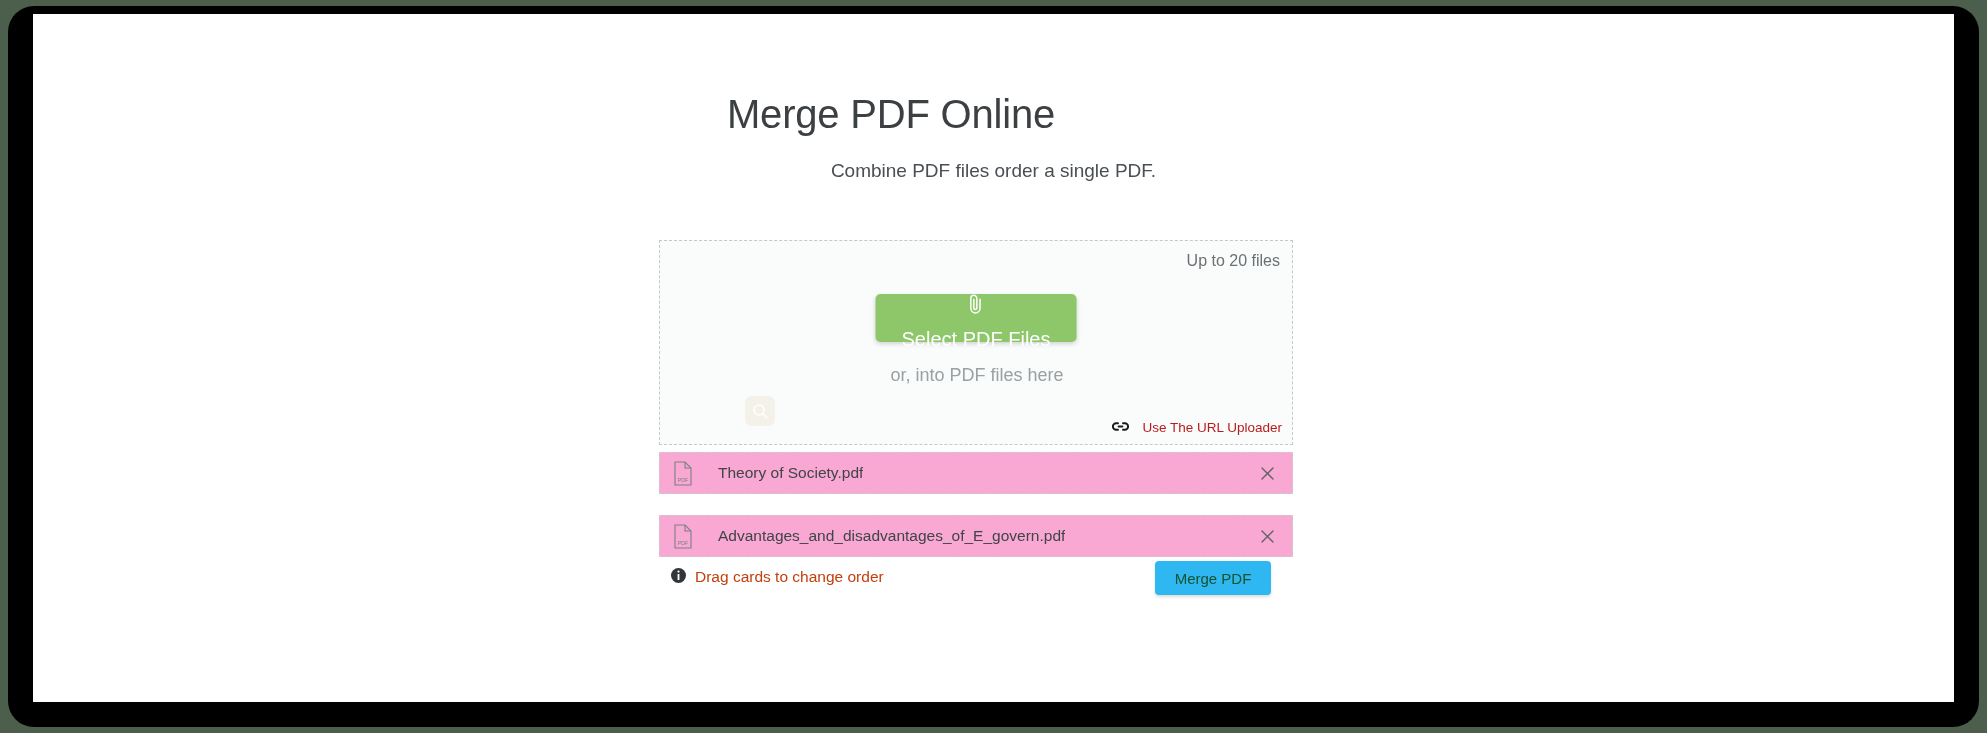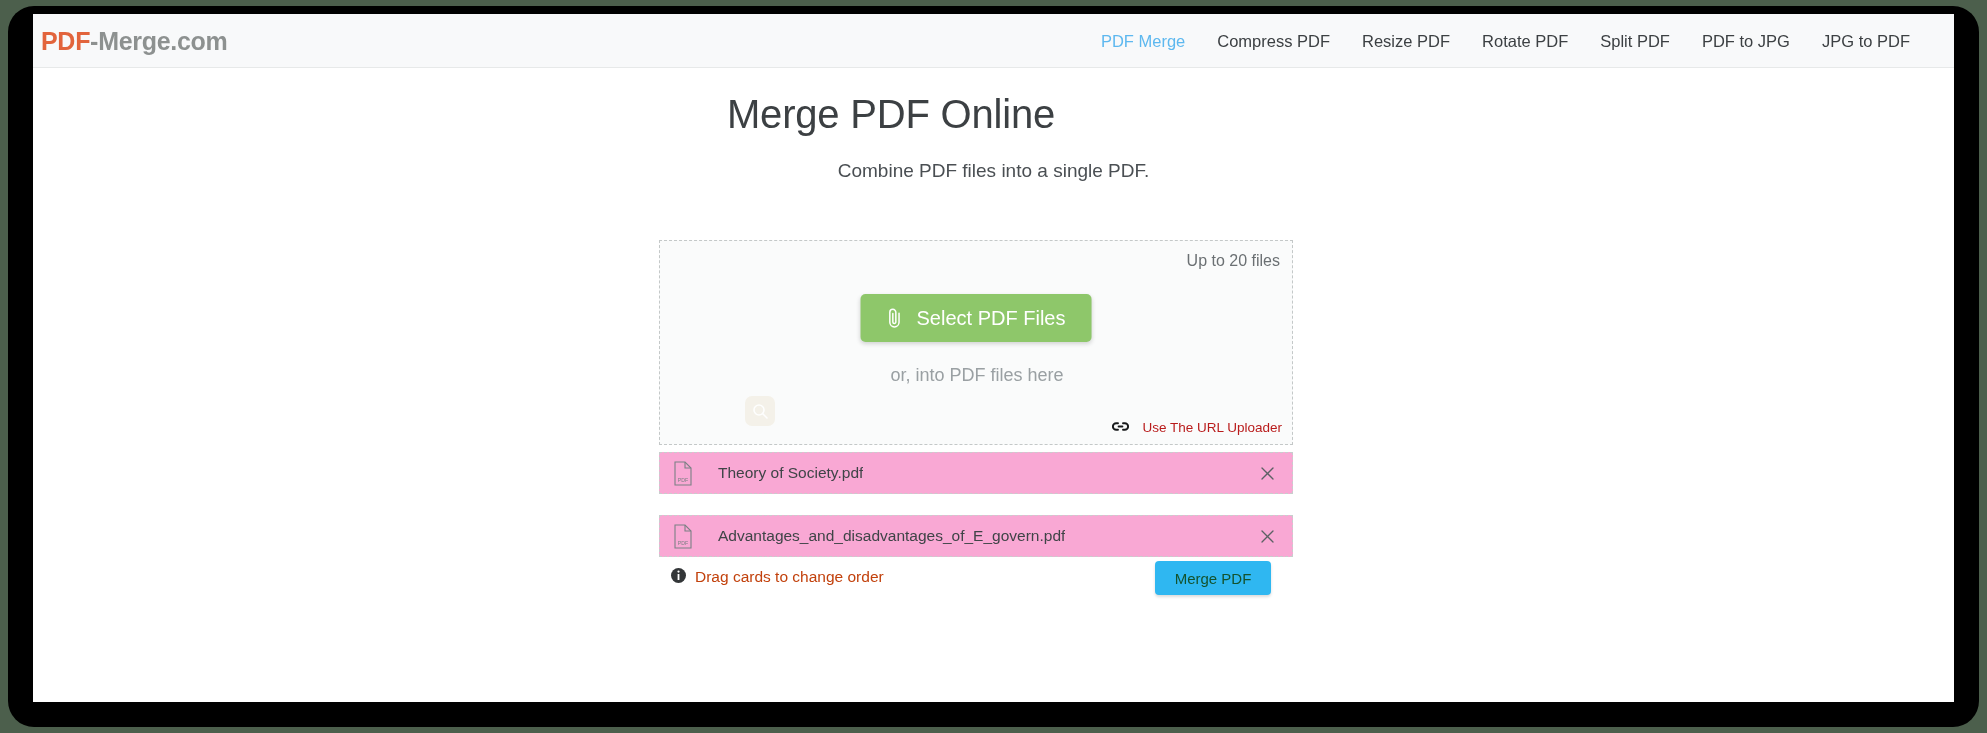--- a/index.html
+++ b/index.html
@@ -155,20 +155,21 @@
     height: 48px;
     padding: 0 26px;
     font-size: 20px;
     font-family: "Liberation Sans", sans-serif;
     display: flex;
     align-items: center;
     gap: 13px;
     cursor: pointer;
     box-shadow: 0 2px 4px rgba(0,0,0,0.16);
     white-space: nowrap;
+    flex-direction: column;
   }
   #select-files-button .clip-icon {
     display: inline-flex;
     width: 17px;
     height: 22px;
     align-items: center;
     justify-content: center;
   }
 
   #drop-hint {
@@ -286,40 +287,25 @@
 </style>
 </head>
 <body>
 
 <div id="screen">
   <div id="frame-backdrop"></div>
   <div id="window-chrome"></div>
 
   <div id="page">
 
-    <div id="header">
-      <div id="logo">
-        <span class="logo-pdf">PDF</span><span class="logo-rest">-Merge.com</span>
-      </div>
-
-      <nav id="nav">
-        <div class="nav-item active">PDF Merge</div>
-        <div class="nav-item">Compress PDF</div>
-        <div class="nav-item">Resize PDF</div>
-        <div class="nav-item">Rotate PDF</div>
-        <div class="nav-item">Split PDF</div>
-        <div class="nav-item">PDF to JPG</div>
-        <div class="nav-item">JPG to PDF</div>
-      </nav>
-    </div>
 
     <div id="main">
 
       <h1 id="page-title">Merge PDF Online</h1>
-      <p id="page-subtitle">Combine PDF files into a single PDF.</p>
+      <p id="page-subtitle">Combine PDF files order a single PDF.</p>
 
       <div id="uploader">
 
         <div id="file-limit">Up to 20 files</div>
 
         <button id="select-files-button">
           <span class="clip-icon">
             <svg width="15" height="21" viewBox="0 0 15 21" fill="none" stroke="#ffffff" stroke-width="1.5" stroke-linecap="round" stroke-linejoin="round">
               <path d="M11.5 5.2v9.1a4.6 4.6 0 0 1-9.2 0V4.3a3 3 0 0 1 6 0v9.6a1.5 1.5 0 0 1-3 0V5.5"></path>
             </svg>

